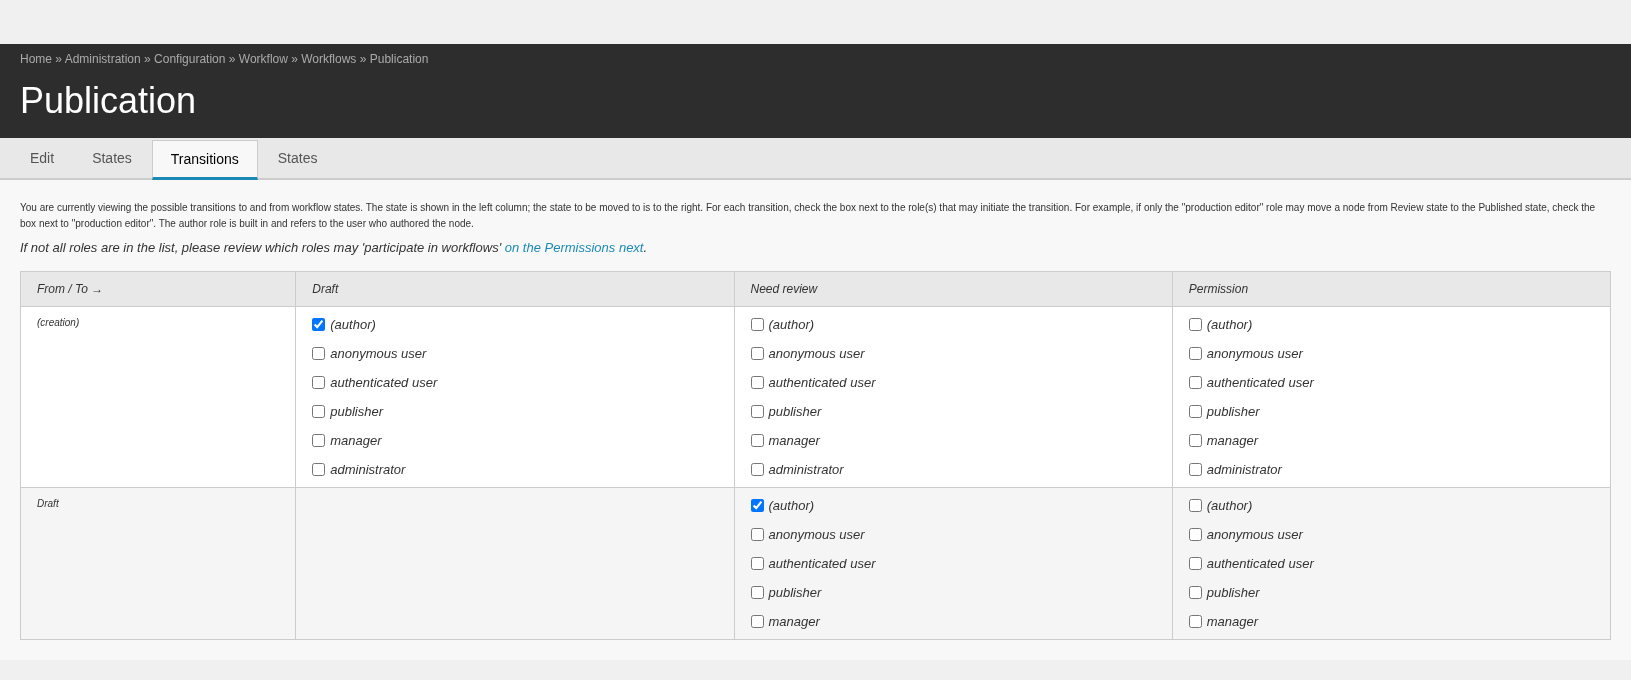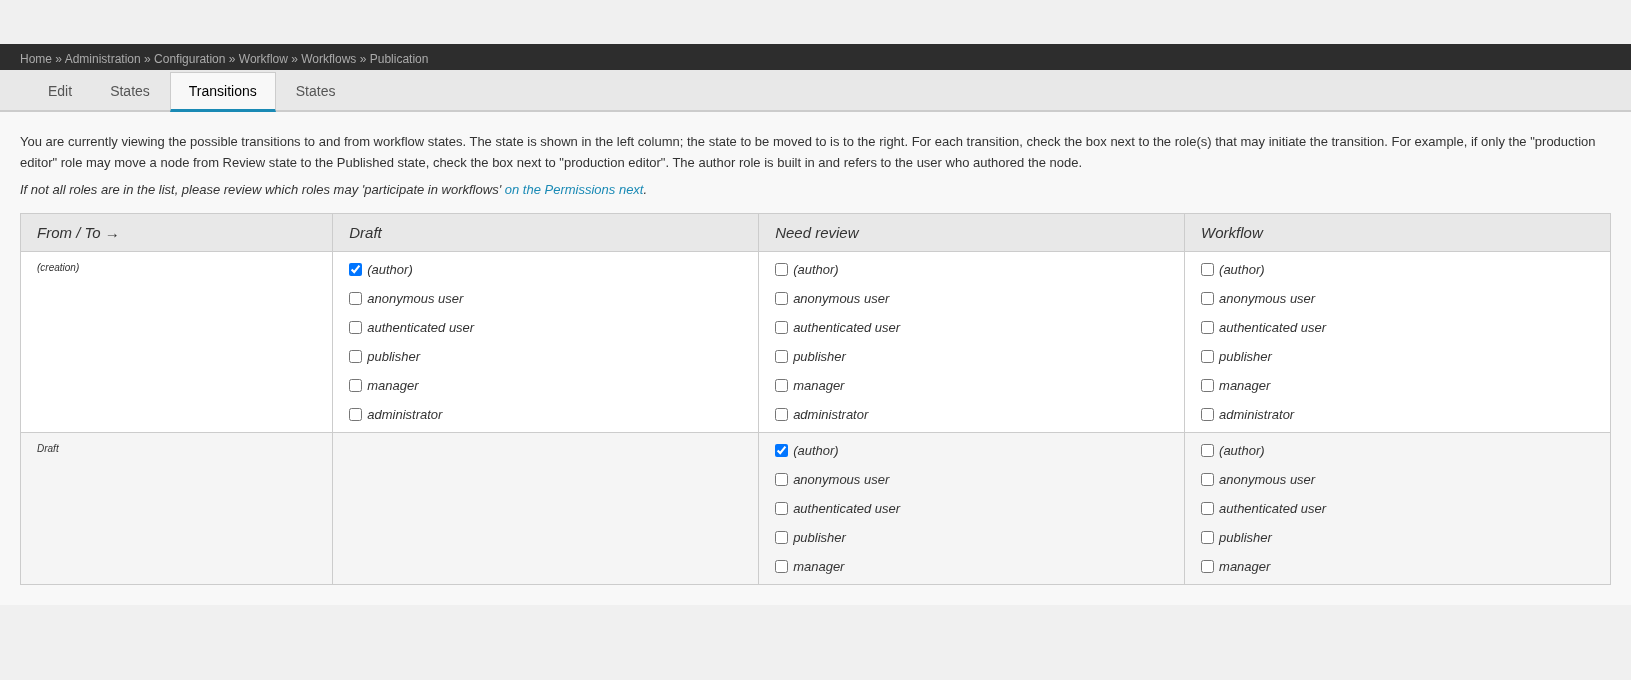--- a/index.html
+++ b/index.html
@@ -19,23 +19,23 @@
     .page-title {
       font-size: 36px;
       color: #fff;
       font-weight: 300;
       padding: 10px 0 16px;
     }
 
     .tabs-bar {
       background: #e8e8e8;
       border-bottom: 2px solid #ccc;
-      padding: 0 30px;
+      padding: 0 12px;
       display: flex;
-      align-items: center;
+      align-items: flex-start;
     }
     .tab {
       padding: 10px 18px;
       cursor: pointer;
       font-size: 14px;
       color: #555;
       border: none;
       background: none;
       margin-right: 2px;
       border-bottom: 3px solid transparent;
@@ -50,21 +50,21 @@
       border-left: 1px solid #ccc;
       border-right: 1px solid #ccc;
     }
 
     .content {
       background: #f8f8f8;
       padding: 20px;
     }
 
     .description {
-      font-size: 13px;
+      font-size: 10px;
       color: #333;
       line-height: 1.6;
       margin-bottom: 8px;
     }
     .description-italic {
       font-style: italic;
       font-size: 13px;
       margin-bottom: 16px;
     }
     .description-italic a {
@@ -78,21 +78,21 @@
       background: #fff;
       border: 1px solid #ccc;
     }
     .workflow-table th {
       background: #e8e8e8;
       border: 1px solid #ccc;
       padding: 10px 16px;
       text-align: left;
       font-style: italic;
       font-weight: normal;
-      font-size: 15px;
+      font-size: 12px;
     }
     .workflow-table td {
       border: 1px solid #ccc;
       padding: 10px 16px;
       vertical-align: top;
     }
     .row-label {
       font-style: italic;
       font-size: 10px;
       color: #333;
@@ -121,20 +121,21 @@
       flex-shrink: 0;
     }
   </style>
 </head>
 <body>
 
 <div class="header-bar">
   <div class="breadcrumb">
     <span>Home » Administration » Configuration » Workflow » Workflows » Publication</span>
   </div>
+  <div class="page-title">Publication</div>
 </div>
 
 <div class="tabs-bar">
 
 <button class="tab">Edit</button>
     <button class="tab">States</button>
     <button class="tab active">Transitions</button>
     <button class="tab">States</button>
   </div>
 
@@ -147,21 +148,21 @@
     </em>
   </p>
 
   <table class="workflow-table">
     <thead>
       <tr>
 
       <th>From / To →</th>
           <th>Draft</th>
           <th>Need review</th>
-          <th>Workflow</th>
+          <th>Permission</th>
         </tr>
     </thead>
     <tbody>
 
     <tr class="row-odd">
           <td class="row-label">(creation)</td>
           <td>
             <div class="checkbox-group">
               <label class="checkbox-item">
                 <input type="checkbox" checked="" style="">

